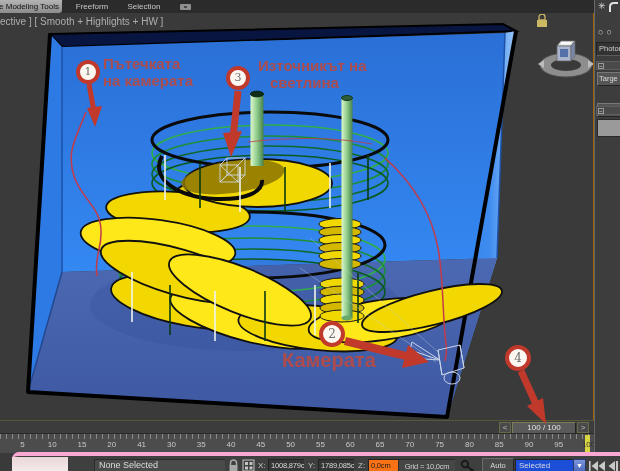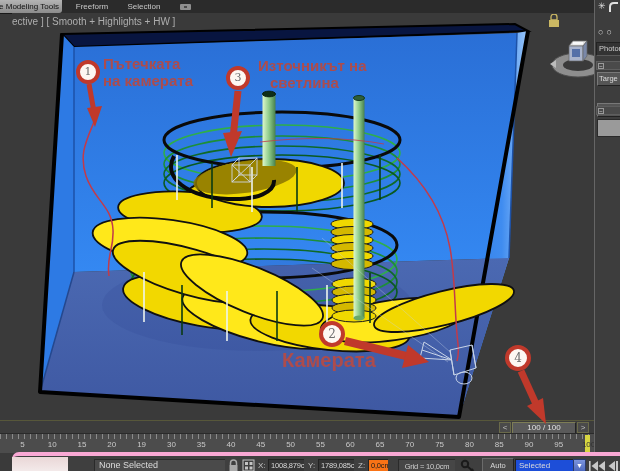--- a/index.html
+++ b/index.html
@@ -9,21 +9,21 @@
   .tabbar{position:absolute;left:0;top:0;width:620px;height:13px;background:#2b2b2b;border-bottom:1px solid #191919;}
   .tab-active{position:absolute;left:-8px;top:0;width:70px;height:13px;background:linear-gradient(#b4b4b4,#8c8c8c);
       border-radius:0 0 3px 3px;color:#101010;font-size:8px;line-height:13px;text-align:center;}
   .tab{position:absolute;top:0;height:28px;color:#c9c9c9;font-size:8px;line-height:13px;text-align:center;}
   .tab-freeform{left:70px;width:44px;}
   .tab-selection{left:122px;width:44px;}
   .pin-icon{position:absolute;left:180px;top:4px;width:11px;height:6px;background:#8f8f8f;border-radius:1px;}
   .pin-icon:after{content:"";position:absolute;left:4px;top:2px;width:3px;height:2px;background:#4a4a4a;}
   
   .viewport{position:absolute;left:0;top:13px;width:593px;height:407px;background:#3a3a3a;
-      border-right:3px solid #a16207;border-bottom:1px solid #6e6e46;margin-left:12px;}
+      border-right:3px solid #a16207;border-bottom:1px solid #6e6e46;}
   .vp-label{position:absolute;left:0px;top:3px;color:#aeaeae;font-size:10px;white-space:nowrap;}
   .scene{position:absolute;left:0;top:0;}
   
   .overlay{position:absolute;left:0;top:0;width:620px;height:471px;pointer-events:none;z-index:60;}
   .callout{position:absolute;box-sizing:border-box;background:#fdf7f2;border:4px solid #c0392b;border-radius:50%;
       text-align:center;color:#6d6d6d;font-family:"DejaVu Serif",serif;}
   .ann{position:absolute;color:#ad4c4c;font-weight:bold;font-size:15px;line-height:17px;white-space:nowrap;}
   
   .sliderrow{position:absolute;left:0;top:420px;width:594px;height:13px;background:#3c3c3c;border-top:1px solid #57573a;}
   .ts-btn{position:absolute;top:1px;width:12px;height:11px;background:#4a4a4a;border:1px solid #6a6a4a;box-sizing:border-box;
@@ -255,21 +255,21 @@
   </div>
 
   <div class="ruler">
     <div class="ruler-ticks"></div>
     <div class="frame-marker"></div>
     <div id="ruler-labels">
         <span class="tick-label" style="left: 22.4px;">5</span>
         <span class="tick-label" style="left: 52.2px;">10</span>
         <span class="tick-label" style="left: 82px;">15</span>
         <span class="tick-label" style="left: 111.8px;">20</span>
-        <span class="tick-label" style="left: 141.6px;">19</span>
+        <span class="tick-label" style="left: 141.6px;">41</span>
         <span class="tick-label" style="left: 171.4px;">30</span>
         <span class="tick-label" style="left: 201.2px;">35</span>
         <span class="tick-label" style="left: 231px;">40</span>
         <span class="tick-label" style="left: 260.8px;">45</span>
         <span class="tick-label" style="left: 290.6px;">50</span>
         <span class="tick-label" style="left: 320.4px;">55</span>
         <span class="tick-label" style="left: 350.2px;">60</span>
         <span class="tick-label" style="left: 380px;">65</span>
         <span class="tick-label" style="left: 409.8px;">70</span>
         <span class="tick-label" style="left: 439.6px;">75</span>
@@ -295,21 +295,21 @@
         <rect x="7.5" y="3" width="3" height="3" fill="#c4c4c4"></rect>
       <rect x="3" y="7.5" width="3" height="3" fill="#c4c4c4"></rect>
         <rect x="7.5" y="7.5" width="3" height="3" fill="#c4c4c4"></rect>
     </svg>
 
     <span class="coord-label" style="left:246px;">X:</span>
     <div class="coord-field" style="left:256px;width:36px;">1008,879cm</div>
     <span class="coord-label" style="left:296px;">Y:</span>
     <div class="coord-field" style="left:306px;width:36px;">1789,085cm</div>
     <span class="coord-label" style="left:346px;">Z:</span>
-    <div class="coord-field" style="left:356px;width:20px;background:#f97316;color:#1d1d1d;">0,0cm</div>
+    <div class="coord-field" style="left:356px;width:31px;background:#f97316;color:#1d1d1d;">0,0cm</div>
     <div class="grid-box">Grid = 10,0cm</div>
 
     <svg style="position:absolute;left:448px;top:3px;" width="18" height="15" viewBox="0 0 18 15">
       <circle cx="5" cy="5" r="3.2" fill="none" stroke="#1b1b1b" stroke-width="2"></circle>
       <line x1="7.5" y1="7.5" x2="14" y2="13" stroke="#1b1b1b" stroke-width="2"></line>
       <line x1="11" y1="12" x2="13" y2="10" stroke="#1b1b1b" stroke-width="2"></line>
     </svg>
     <div class="btn" style="left:470px;top:2px;width:32px;height:16px;line-height:14px;">Auto Key</div>
     <div class="combo">Selected</div>
     <div class="combo-arrow">▼</div>

